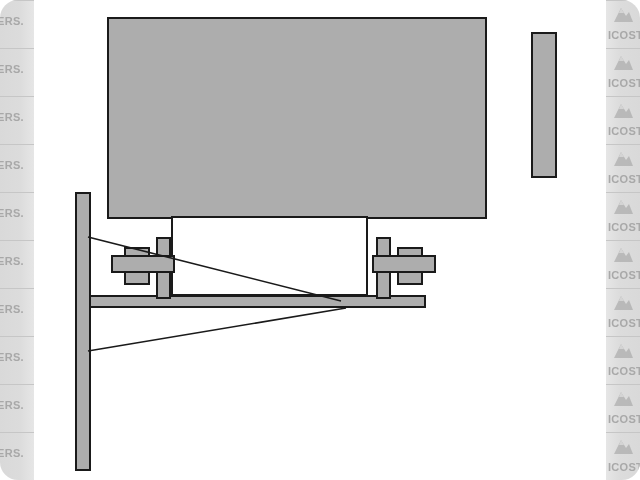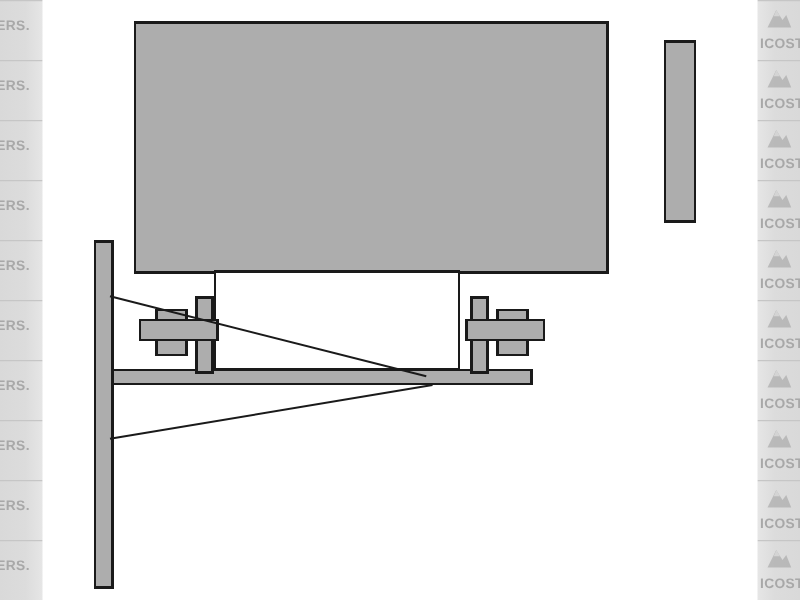--- a/index.html
+++ b/index.html
@@ -10,20 +10,21 @@
   }
   body {
     font-family: "Liberation Sans", sans-serif;
   }
   #stage {
     position: relative;
     width: 640px;
     height: 480px;
     background: #ffffff;
     overflow: hidden;
+    border-radius: 18px;
   }
   #diagram-svg {
     position: absolute;
     left: 0;
     top: 0;
     width: 640px;
     height: 480px;
     display: block;
   }
   

